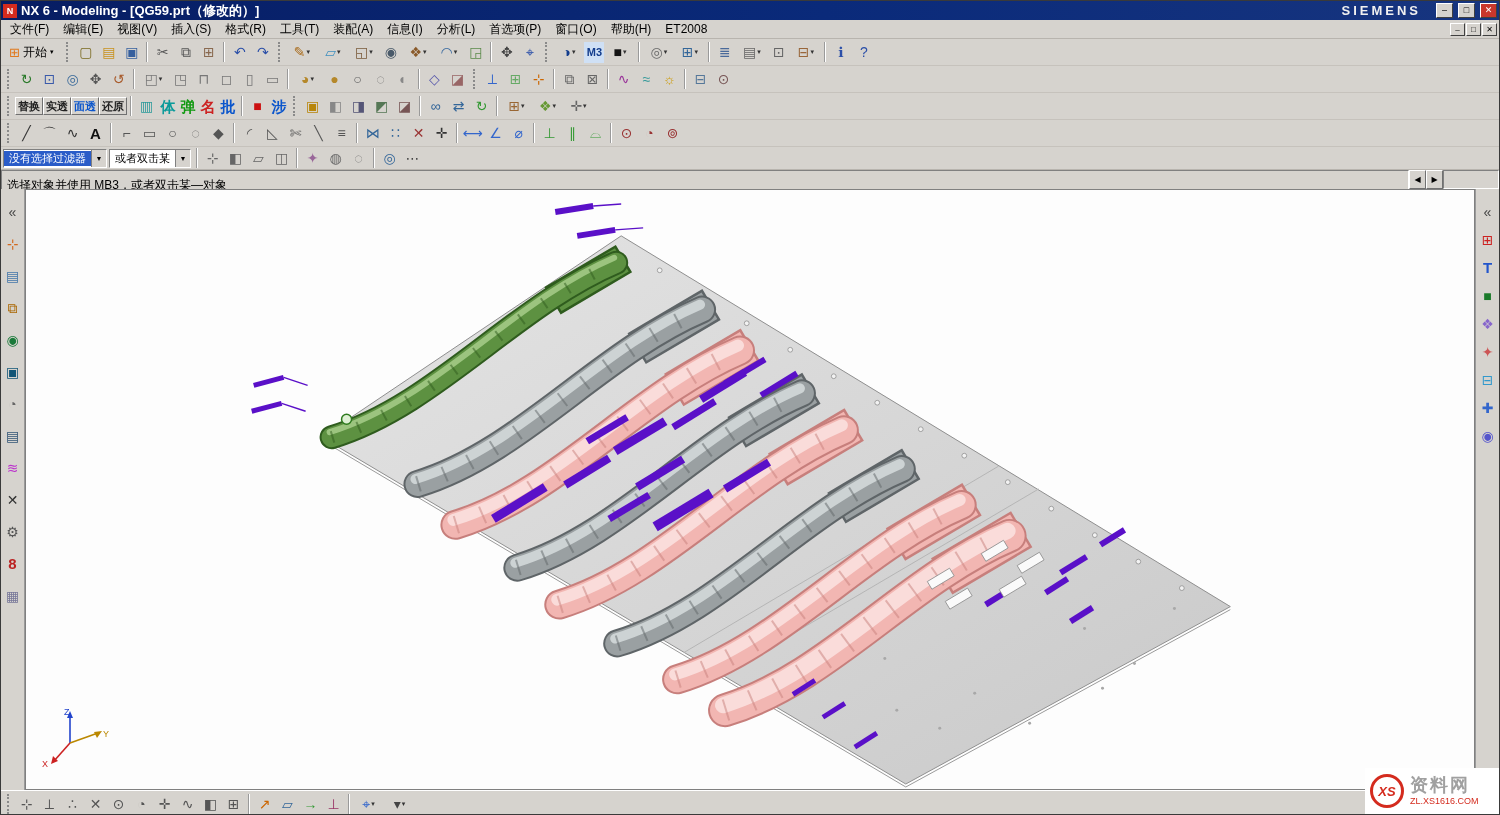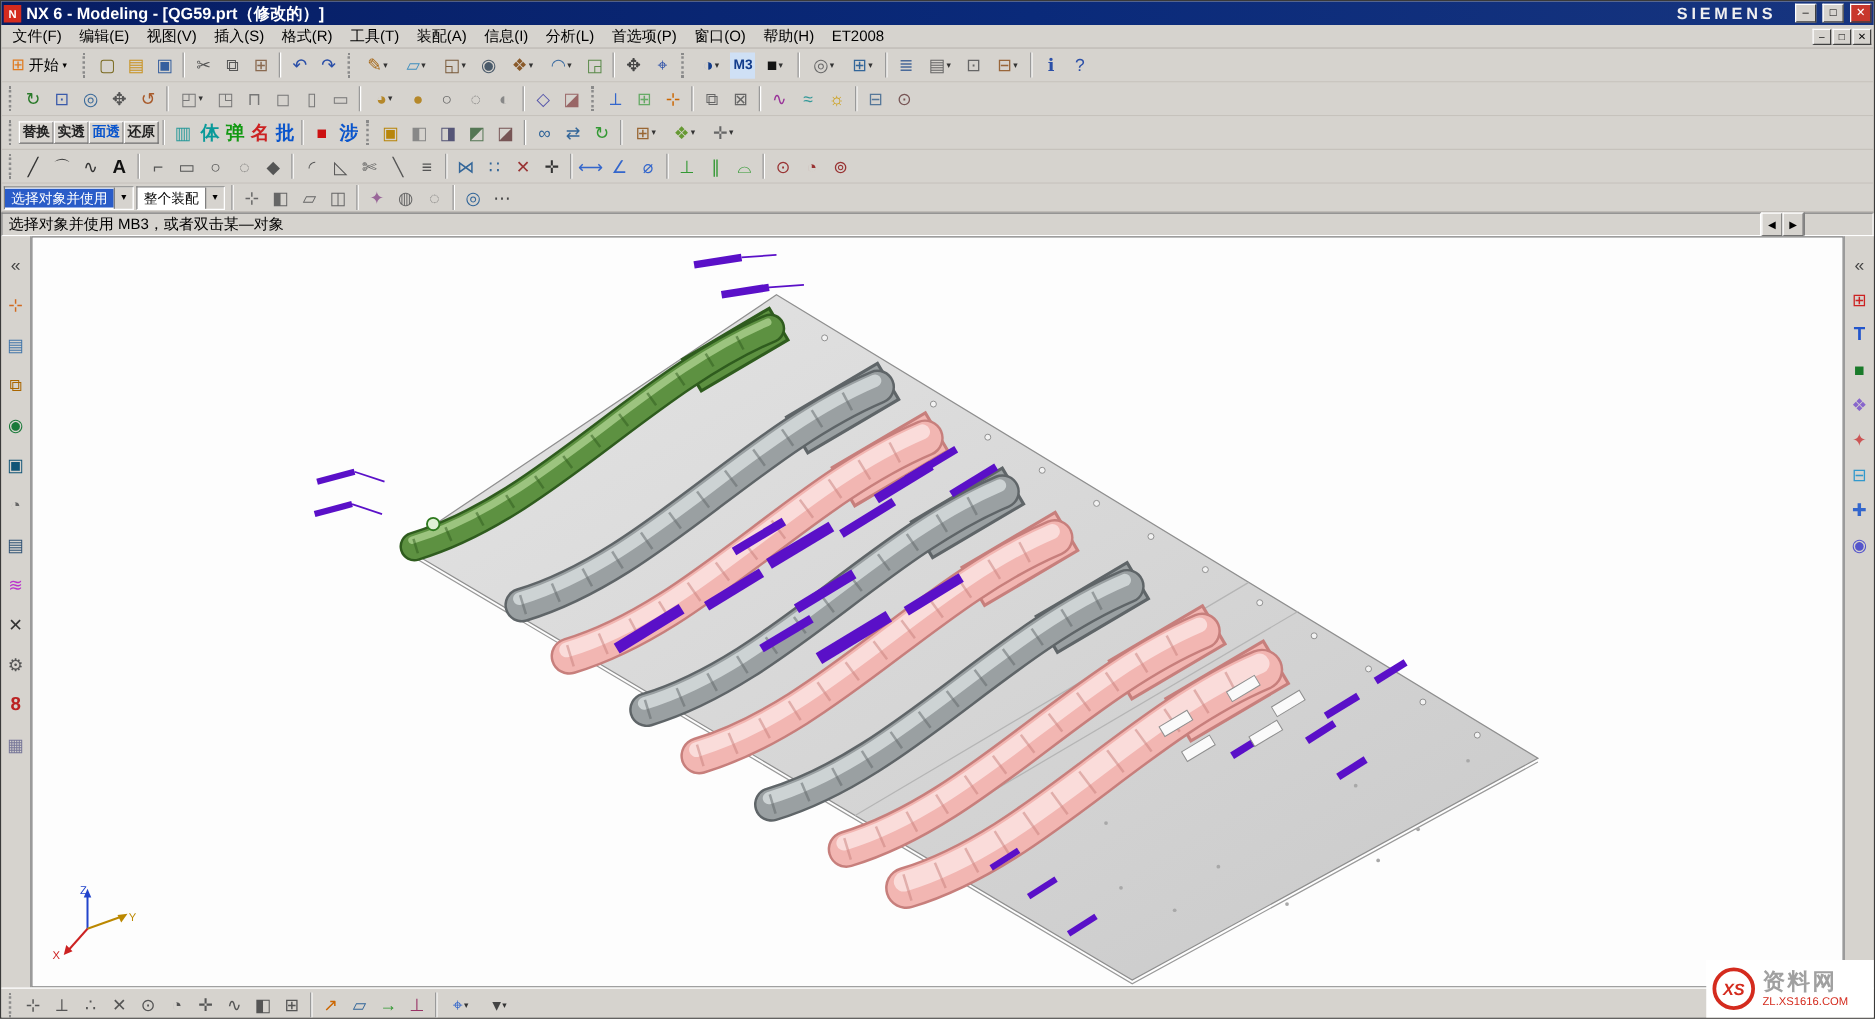--- a/index.html
+++ b/index.html
@@ -42,21 +42,21 @@
   .start-btn { display:inline-flex; align-items:center; gap:3px; padding:1px 6px; margin-right:3px; flex:none; }
   .start-btn .grid { color:#e07a1f; font-size:13px; }
   .start-btn .dd { font-size:7px; }
   
   .selection-bar { height:23px; display:flex; align-items:center; background:#d6d3ce; border-bottom:1px solid #b8b4ae; padding-left:2px; gap:2px; }
   .combo { height:19px; background:#fff; border:1px solid; border-color:#808080 #fff #fff #808080; display:inline-flex; align-items:center; flex:none; }
   .combo .val { padding:0 5px; font-size:11px; white-space:nowrap; }
   .combo .val.sel { background:#2a5cc8; color:#fff; }
   .combo .btn { width:15px; height:100%; background:#d6d3ce; border-left:1px solid #808080; display:flex; align-items:center; justify-content:center; font-size:7px; }
   .prompt-bar { height:19px; display:flex; align-items:stretch; background:#d6d3ce; }
-  .prompt-field { flex:1; border:1px solid; border-color:#808080 #fff #fff #808080; display:flex; align-items:center; padding:3px 5px; font-size:12px; white-space:nowrap; overflow:hidden; }
+  .prompt-field { flex:1; border:1px solid; border-color:#808080 #fff #fff #808080; display:flex; align-items:center; padding:14px 5px; font-size:12px; white-space:nowrap; overflow:hidden; }
   .prompt-nav { width:17px; background:#d6d3ce; border:1px solid; border-color:#fff #707070 #707070 #fff; font-size:8px; display:flex; align-items:center; justify-content:center; }
   .prompt-end { width:56px; border:1px solid; border-color:#808080 #fff #fff #808080; }
   
   .main { display:flex; height:601px; }
   .left-bar { width:24px; background:#d6d3ce; border-right:1px solid #9a9a9a; display:flex; flex-direction:column; align-items:center; padding-top:12px; gap:11px; }
   .viewport { flex:1; position:relative; background:#fdfdfd; border:1px solid #808080; overflow:hidden; }
   .viewport svg.scene { position:absolute; inset:0; width:100%; height:100%; }
   .resource-bar { width:24px; background:#d6d3ce; border-left:1px solid #9a9a9a; display:flex; flex-direction:column; align-items:center; padding:12px 0 4px 0; gap:7px; }
   .resource-bar > .tb-btn:last-child { margin-top:auto; }
   .triad { position:absolute; left:14px; bottom:20px; width:74px; height:64px; }
@@ -484,25 +484,25 @@
         <span class="g" style="color: rgb(153, 51, 51);">◔</span>
       </span>
       <span class="tb-btn">
         <span class="g" style="color: rgb(153, 51, 51);">⊚</span>
       </span>
     </span>
 </div>
 
 <div class="selection-bar">
   <span class="combo">
-    <span class="val sel">选择对象并使用</span>
+    <span class="val sel">没有选择过滤器</span>
     <span class="btn">▼</span>
   </span>
   <span class="combo">
-    <span class="val">整个装配</span>
+    <span class="val">或者双击某</span>
     <span class="btn">▼</span>
   </span>
   <span style="display:flex;align-items:center;">
       <span class="tb-sep"></span>
       <span class="tb-btn">
         <span class="g" style="color: rgb(102, 102, 102);">⊹</span>
       </span>
       <span class="tb-btn">
         <span class="g" style="color: rgb(102, 102, 102);">◧</span>
       </span>

